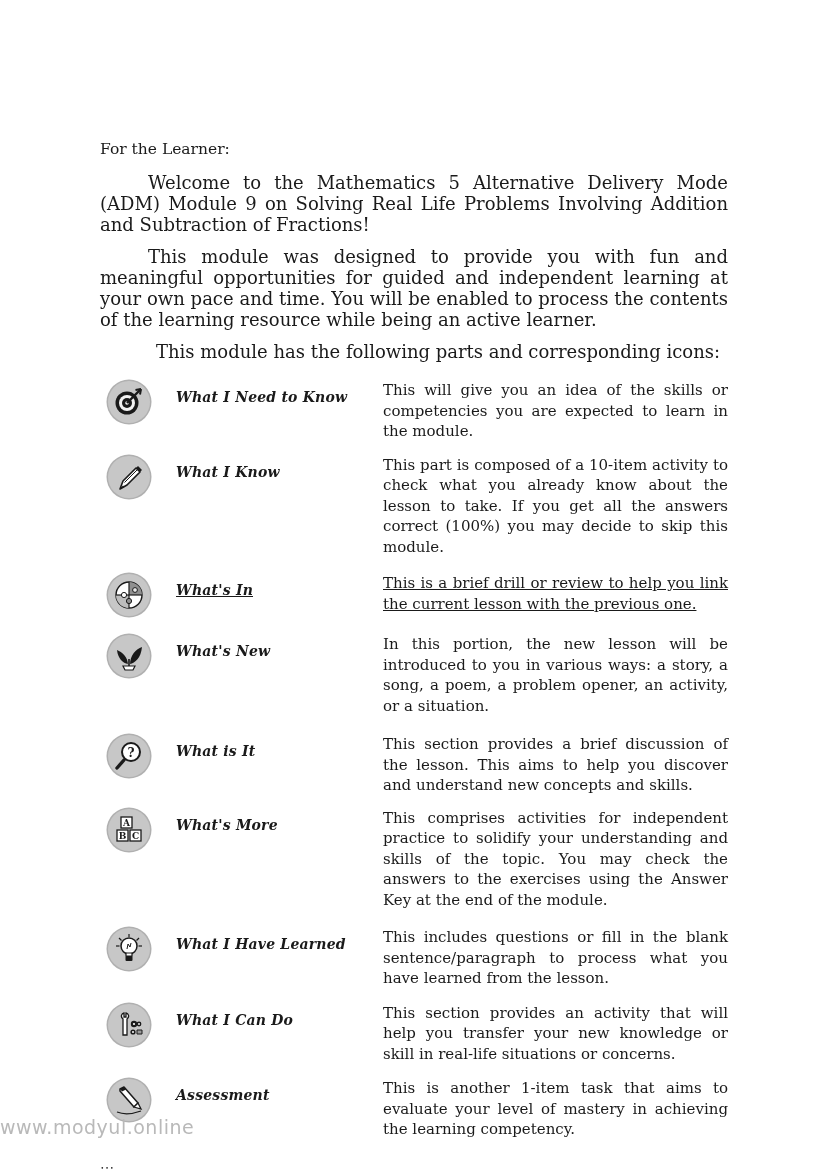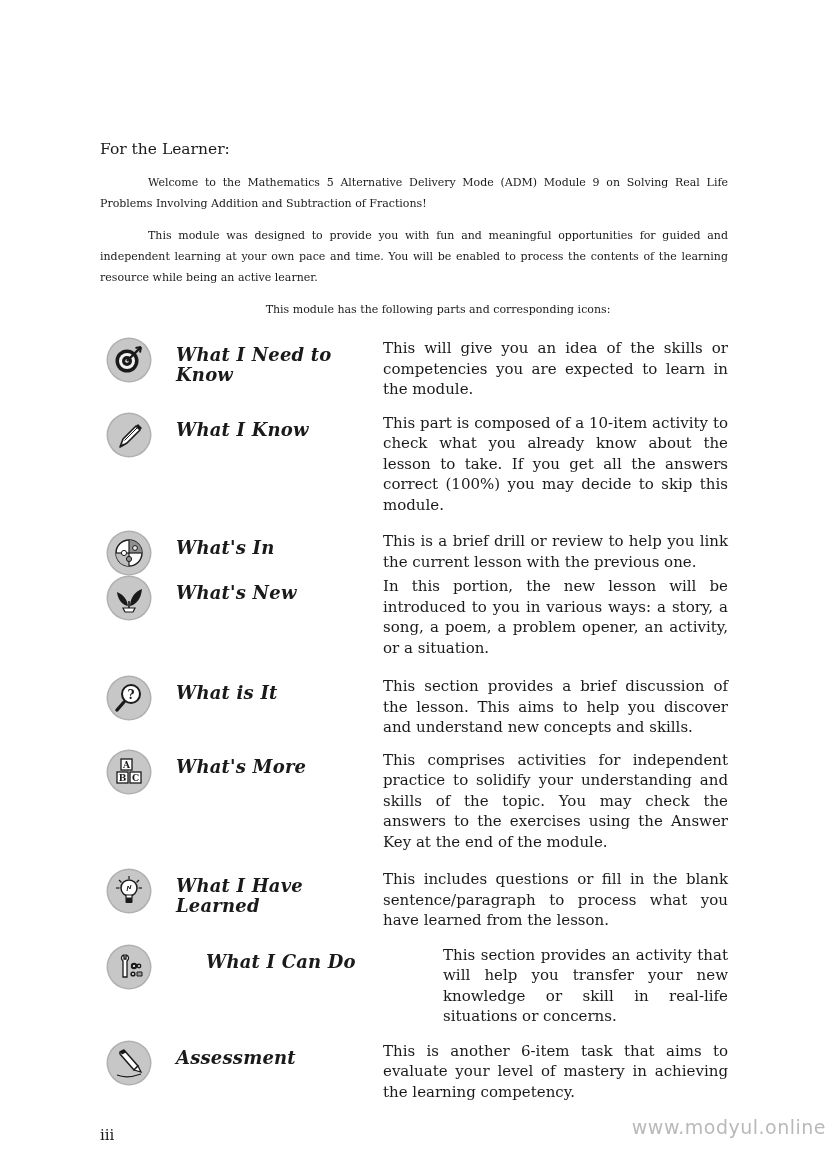--- a/index.html
+++ b/index.html
@@ -17,21 +17,21 @@
     left: 100px;
     top: 139px;
     width: 628px;
   }
   .heading {
     font-size: 15.5px;
     line-height: 21px;
     margin-bottom: 12px;
   }
   .para {
-    font-size: 11px;
+    font-size: 18px;
     line-height: 21px;
     text-align: justify;
     text-indent: 48px;
     margin-bottom: 11px;
   }
   .para.last-intro { margin-bottom: 18px; text-align: center; }
   .icon-table { width: 100%; }
   .icon-row {
     display: flex;
     align-items: flex-start;
@@ -50,42 +50,42 @@
     box-shadow: 0 0 0 1.5px #b0b0b0;
     display: flex;
     align-items: center;
     justify-content: center;
   }
   .icon-circle svg { display: block; }
   .label-cell {
     flex: 0 0 207px;
     font-weight: bold;
     font-style: italic;
-    font-size: 18px;
+    font-size: 14px;
     line-height: 20px;
     padding-top: 7px;
     letter-spacing: 0.2px;
   }
   .desc-cell {
     flex: 1 1 auto;
     font-size: 15px;
     line-height: 20.5px;
     text-align: justify;
   }
   .page-number {
     text-align: left;
     font-size: 15px;
     margin-top: 24px;
   }
   .watermark {
     position: absolute;
     left: 0;
     top: 1116px;
     width: 826px;
-    text-align: right;
+    text-align: left;
     font-family: "DejaVu Sans", "Liberation Sans", sans-serif;
     font-size: 19px;
     color: #b9b9b9;
     letter-spacing: 0.5px;
   }
 </style>
 </head>
 <body>
 
 <div class="page">
@@ -123,21 +123,21 @@
             <path d="M8 29 L11 25.5 L12.5 27 Z" fill="#1a1a1a"></path>
             <path d="M24 8 L26 6 L30 10 L28 12 Z" fill="#1a1a1a"></path>
             <line x1="12.5" y1="22.5" x2="25" y2="10" stroke="#1a1a1a" stroke-width="1"></line>
           </svg>
         </div>
       </div>
       <div class="label-cell">What I Know</div>
       <div class="desc-cell">This part is composed of a 10-item activity to check what you already know about the lesson to take. If you get all the answers correct (100%) you may decide to skip this module.</div>
     </div>
 
-    <div class="icon-row" style="margin-bottom:2px;">
+    <div class="icon-row" style="margin-bottom:18px;text-decoration:underline;">
       <div class="icon-cell">
         <div class="icon-circle">
           <svg width="34" height="34" viewBox="0 0 34 34">
             <circle cx="17" cy="17" r="13" fill="#ffffff" stroke="#1a1a1a" stroke-width="1.4"></circle>
             <path d="M17 4 A13 13 0 0 1 30 17 L17 17 Z" fill="#8f8f8f"></path>
             <path d="M17 30 A13 13 0 0 1 4 17 L17 17 Z" fill="#bdbdbd"></path>
             <line x1="4" y1="17" x2="30" y2="17" stroke="#1a1a1a" stroke-width="1.2"></line>
             <line x1="17" y1="4" x2="17" y2="30" stroke="#1a1a1a" stroke-width="1.2"></line>
             <circle cx="12" cy="17" r="2.6" fill="#ffffff" stroke="#1a1a1a" stroke-width="1"></circle>
             <circle cx="17" cy="23" r="2.6" fill="#8f8f8f" stroke="#1a1a1a" stroke-width="1"></circle>
@@ -210,21 +210,21 @@
             <path d="M14 21 L14 24 L20 24 L20 21 Z" fill="#ffffff" stroke="#1a1a1a" stroke-width="1.2"></path>
             <rect x="13.5" y="24" width="7" height="5" rx="1" fill="#1a1a1a"></rect>
             <path d="M15 17 L16 12 L18 15 L19 11" stroke="#1a1a1a" stroke-width="1" fill="none"></path>
           </svg>
         </div>
       </div>
       <div class="label-cell">What I Have Learned</div>
       <div class="desc-cell">This includes questions or fill in the blank sentence/paragraph to process what you have learned from the lesson.</div>
     </div>
 
-    <div class="icon-row" style="margin-bottom:14px;gap:30px;">
+    <div class="icon-row" style="margin-bottom:14px;">
       <div class="icon-cell">
         <div class="icon-circle">
           <svg width="34" height="34" viewBox="0 0 34 34">
             <path d="M12 5 C9.5 5.5 8.5 8.5 10.5 10.5 L11 11 L11 27 L15 27 L15 11 L15.5 10.5 C17.5 8.5 16.5 5.5 14 5 L14 9 L12 9 Z" fill="#ffffff" stroke="#1a1a1a" stroke-width="1.3"></path>
             <circle cx="22" cy="16" r="3.2" fill="#1a1a1a"></circle>
             <circle cx="22" cy="16" r="1.1" fill="#ffffff"></circle>
             <circle cx="27" cy="16" r="2.4" fill="#1a1a1a"></circle>
             <circle cx="27" cy="16" r="0.9" fill="#ffffff"></circle>
             <circle cx="21" cy="24" r="2.6" fill="#1a1a1a"></circle>
             <circle cx="21" cy="24" r="1" fill="#ffffff"></circle>
@@ -242,21 +242,21 @@
           <svg width="34" height="34" viewBox="0 0 34 34">
             <path d="M8 6 L12 4 L26 20 L22 24 L8 8 Z" fill="#ffffff" stroke="#1a1a1a" stroke-width="1.5" stroke-linejoin="round"></path>
             <path d="M26 20 L29 26 L22 24 Z" fill="#ffffff" stroke="#1a1a1a" stroke-width="1.3"></path>
             <path d="M27.5 25 L29 26 L28.5 24 Z" fill="#1a1a1a"></path>
             <path d="M8 6 L12 4 L14 6.5 L10 8.5 Z" fill="#1a1a1a"></path>
             <path d="M5 29 q10 4 24 -1" stroke="#1a1a1a" stroke-width="1.2" fill="none"></path>
           </svg>
         </div>
       </div>
       <div class="label-cell">Assessment</div>
-      <div class="desc-cell">This is another 6-item task that aims to evaluate your level of mastery in achieving the learning competency.</div>
+      <div class="desc-cell">This is another 1-item task that aims to evaluate your level of mastery in achieving the learning competency.</div>
     </div>
 
   </div>
 
   <div class="page-number">iii</div>
 </div>
 
 <div class="watermark">www.modyul.online</div>
 
 </body></html>

